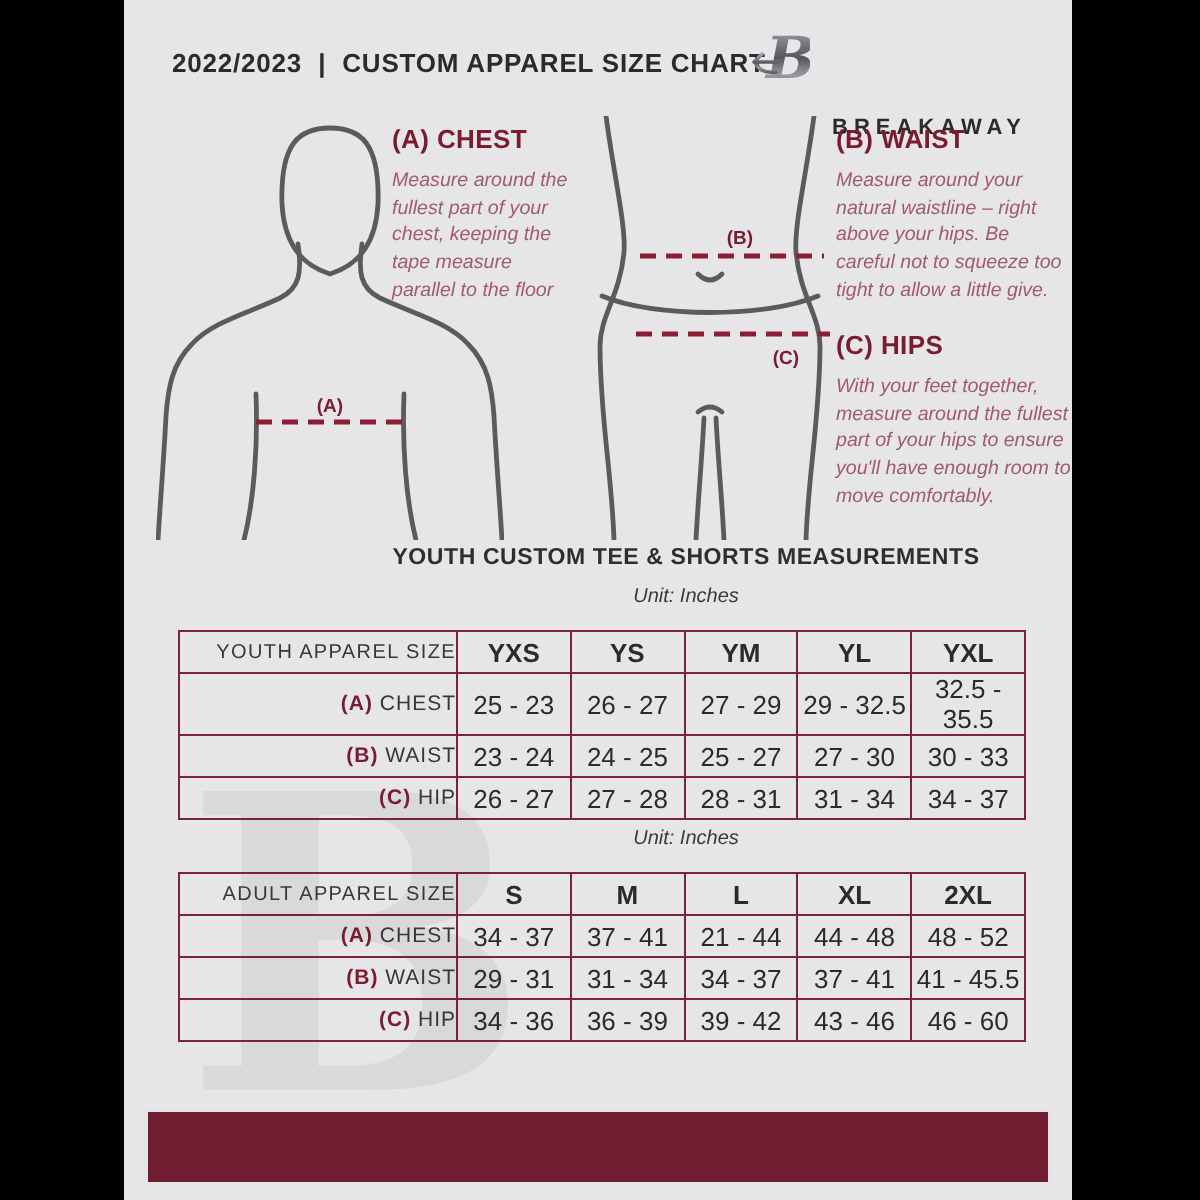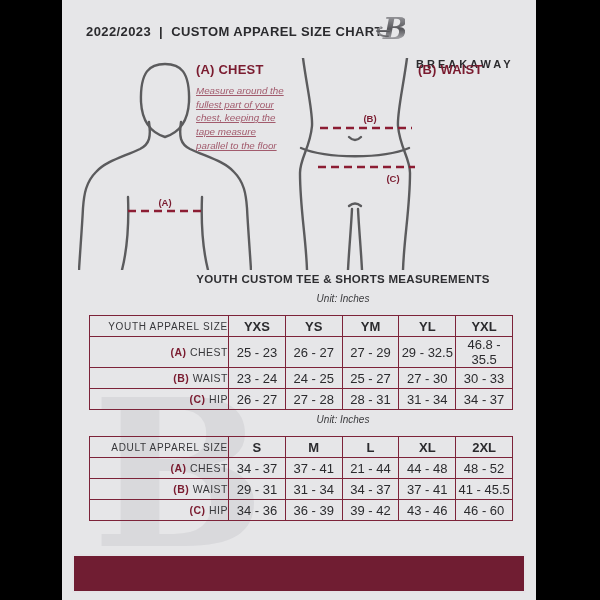--- a/index.html
+++ b/index.html
@@ -21,21 +21,21 @@
   .outline{fill:none;stroke:#5b5b5d;stroke-width:2.4;stroke-linecap:round;}
   .dash{fill:none;stroke:#8c1d33;stroke-width:2.6;stroke-dasharray:8 5;}
   .diag-label{font-family:"Liberation Sans",sans-serif;font-size:9.5px;font-weight:700;fill:#7a1b2f;}
 
   
   .instr{position:absolute;}
   .instr-a{left:134px;top:62px;width:92px;}
   .instr-b{left:356px;top:62px;width:118px;}
   .instr-c{left:356px;top:165px;width:120px;}
   .instr .ih{font-size:13px;font-weight:800;color:#7a1b2f;letter-spacing:.2px;margin:0 0 7px 0;}
-  .instr p{margin:0;font-size:9.8px;font-style:italic;color:#a25b6d;line-height:1.4;font-weight:500;text-decoration:underline;}
+  .instr p{margin:0;font-size:9.8px;font-style:italic;color:#a25b6d;line-height:1.4;font-weight:500;}
 
   
   .sect{position:absolute;left:0;width:562px;z-index:1;}
   .sect-youth{top:273px;}
   .sect-adult{top:406px;}
   .sect .t-title{text-align:center;font-size:11.5px;font-weight:700;color:#2e2e31;letter-spacing:.3px;}
   .sect .t-unit{text-align:center;font-size:10px;font-style:italic;color:#3a3a3d;margin-top:8px;}
   table.sizes{border-collapse:collapse;table-layout:fixed;width:423px;margin:11px 0 0 27px;}
   table.sizes th,table.sizes td{border:1.6px solid #7d2339;padding:0;height:20px;
       font-size:13px;color:#2b2b2e;text-align:center;overflow:hidden;}
@@ -95,20 +95,25 @@
       <text class="diag-label" x="88" y="64" text-anchor="middle">(B)</text>
       <text class="diag-label" x="111" y="124" text-anchor="middle">(C)</text>
     </svg>
 
     <div class="instr instr-a">
       <div class="ih"><span>(A)</span> <span>CHEST</span></div>
       <p>Measure around the fullest part of your chest, keeping the tape measure parallel to the floor</p>
     </div>
     <div class="instr instr-b">
       <div class="ih"><span>(B)</span> <span>WAIST</span></div>
+      <p>Measure around your natural waistline – right above your hips. Be careful not to squeeze too tight to allow a little give.</p>
+    </div>
+    <div class="instr instr-c">
+      <div class="ih"><span>(C)</span> <span>HIPS</span></div>
+      <p>With your feet together, measure around the fullest part of your hips to ensure you'll have enough room to move comfortably.</p>
     </div>
 
     <div class="watermark">B</div>
 
     <div class="sect sect-youth">
       <div class="t-title">YOUTH CUSTOM TEE &amp; SHORTS MEASUREMENTS</div>
       <div class="t-unit">Unit: Inches</div>
       <table class="sizes">
           <colgroup>
             <col style="width: 139px;">
@@ -128,21 +133,21 @@
               <th>YXL</th>
             </tr>
           </thead>
           <tbody>
             <tr>
               <td class="firstcol"><span class="mkey">(A)</span> CHEST</td>
               <td>25 - 23</td>
               <td>26 - 27</td>
               <td>27 - 29</td>
               <td>29 - 32.5</td>
-              <td>46.8 - 35.5</td>
+              <td>32.5 - 35.5</td>
             </tr>
             <tr>
               <td class="firstcol"><span class="mkey">(B)</span> WAIST</td>
               <td>23 - 24</td>
               <td>24 - 25</td>
               <td>25 - 27</td>
               <td>27 - 30</td>
               <td>30 - 33</td>
             </tr>
             <tr>

